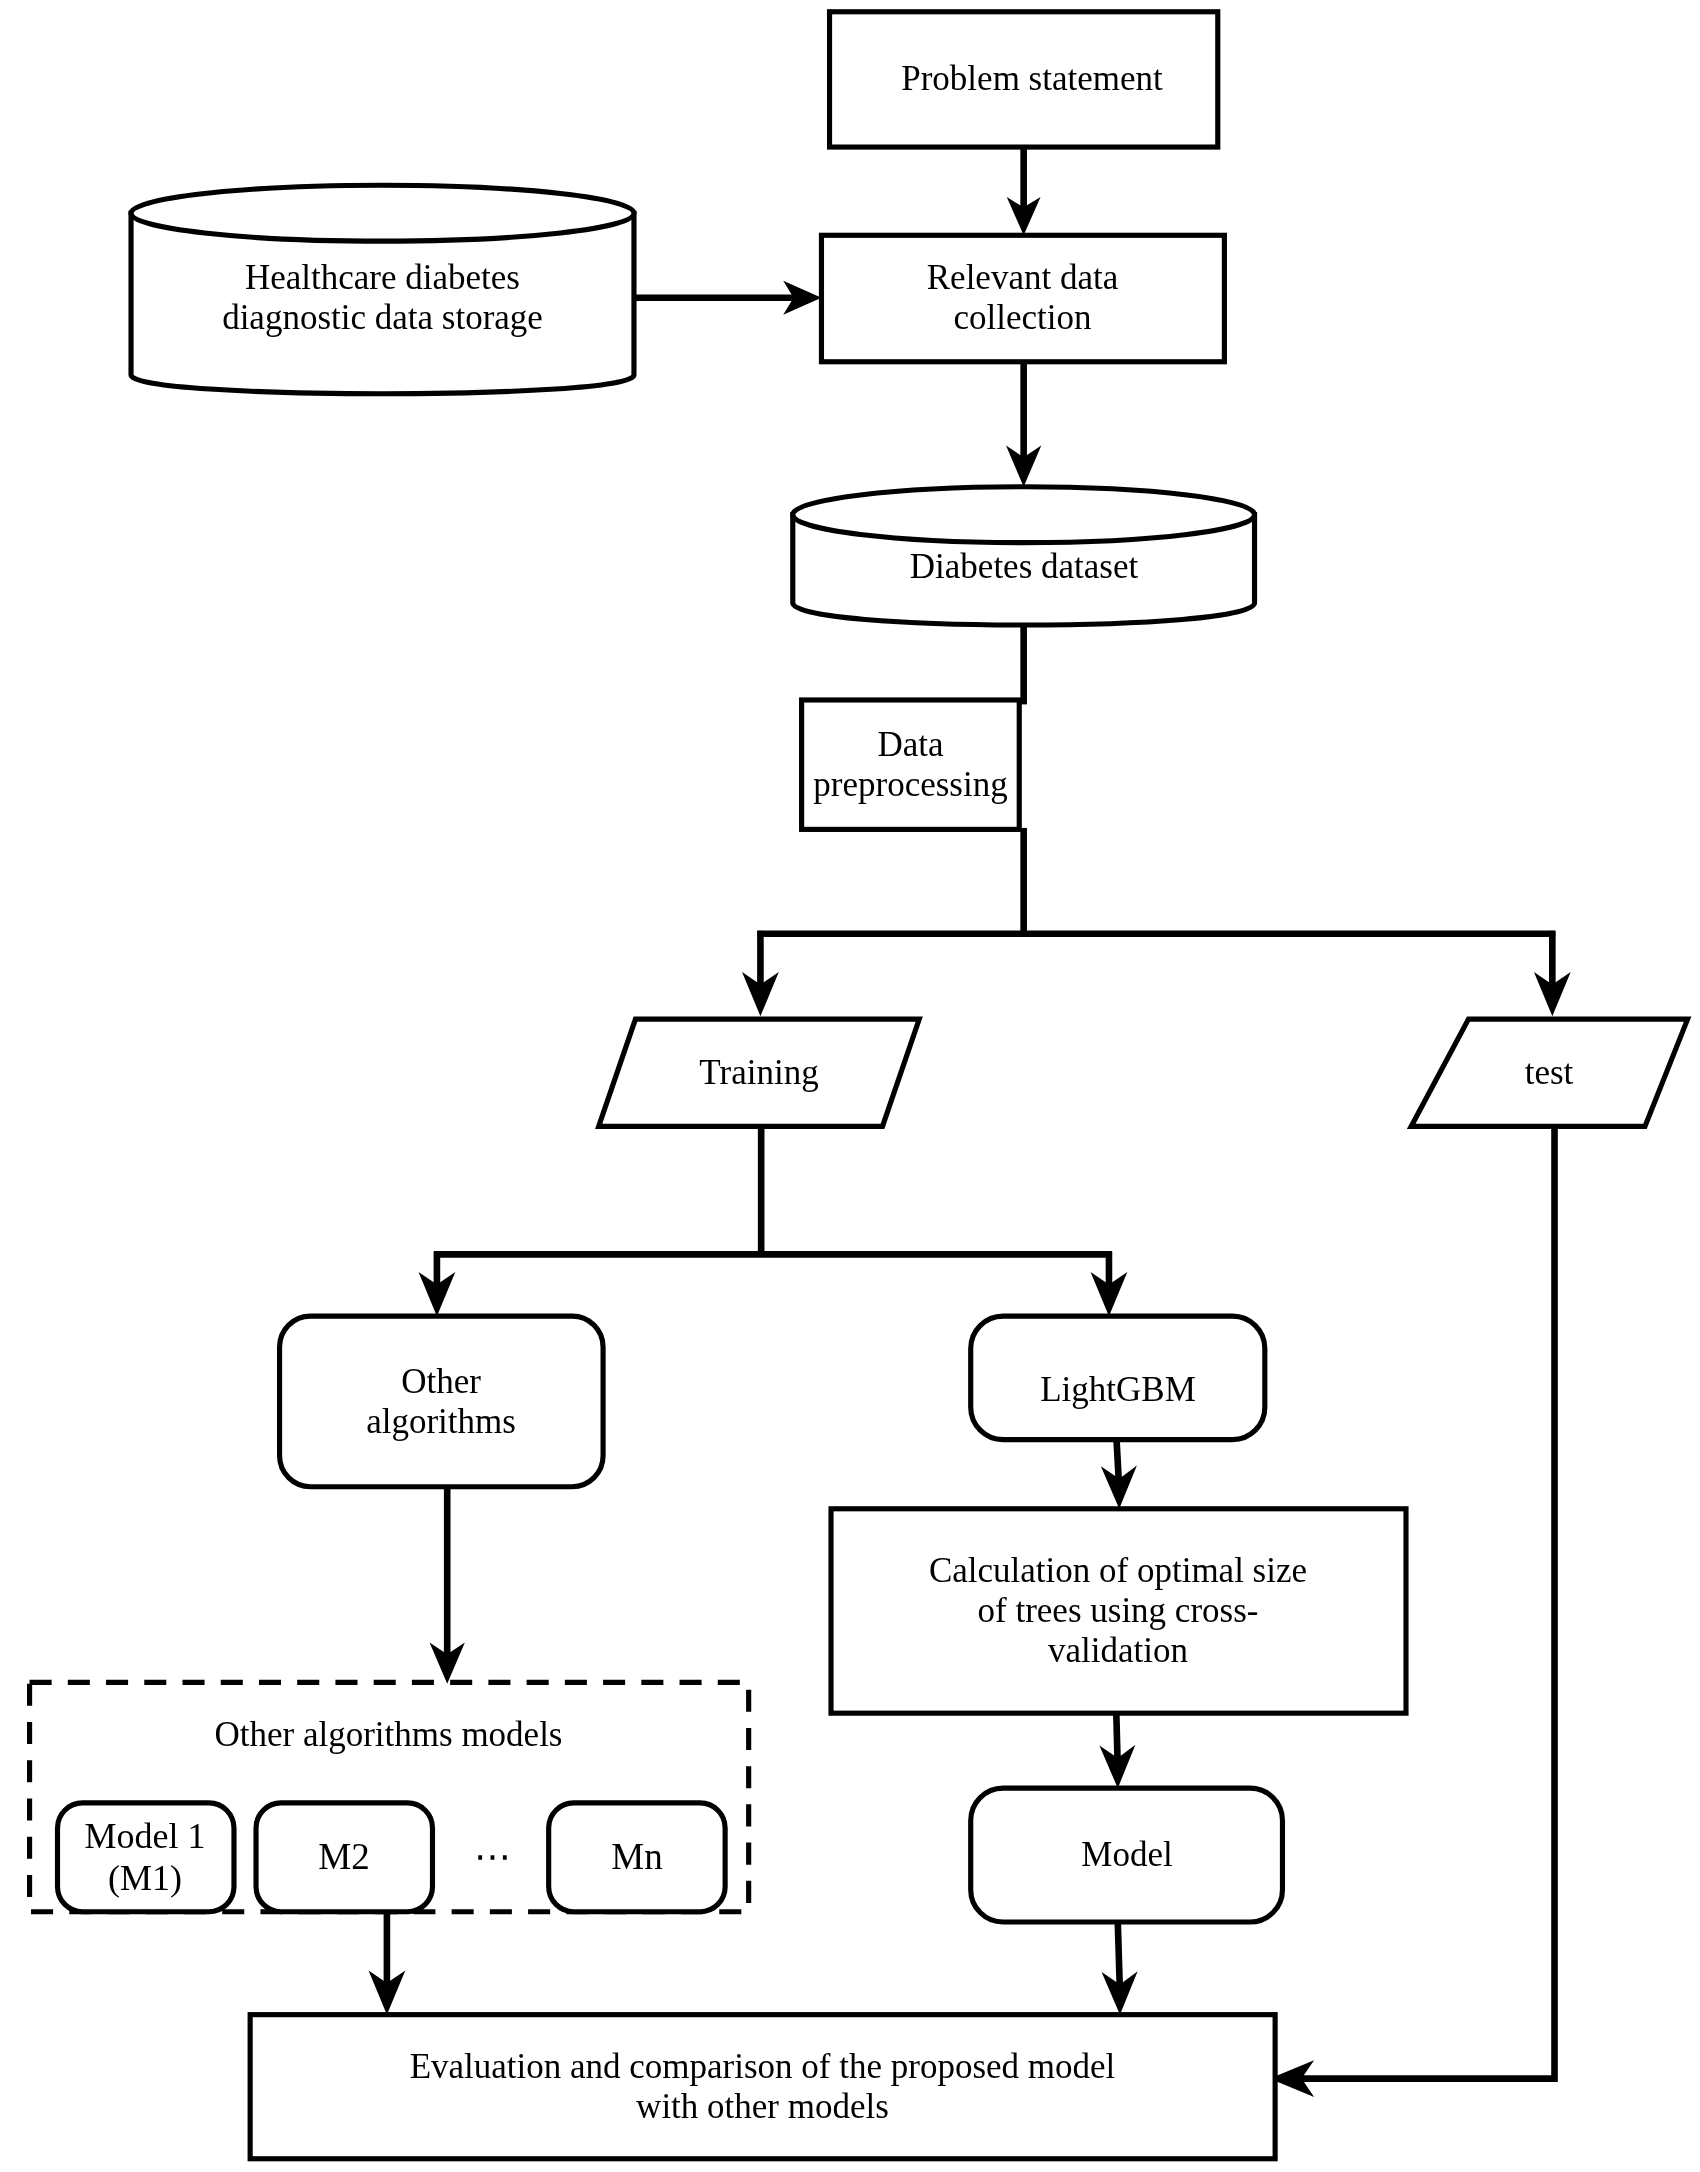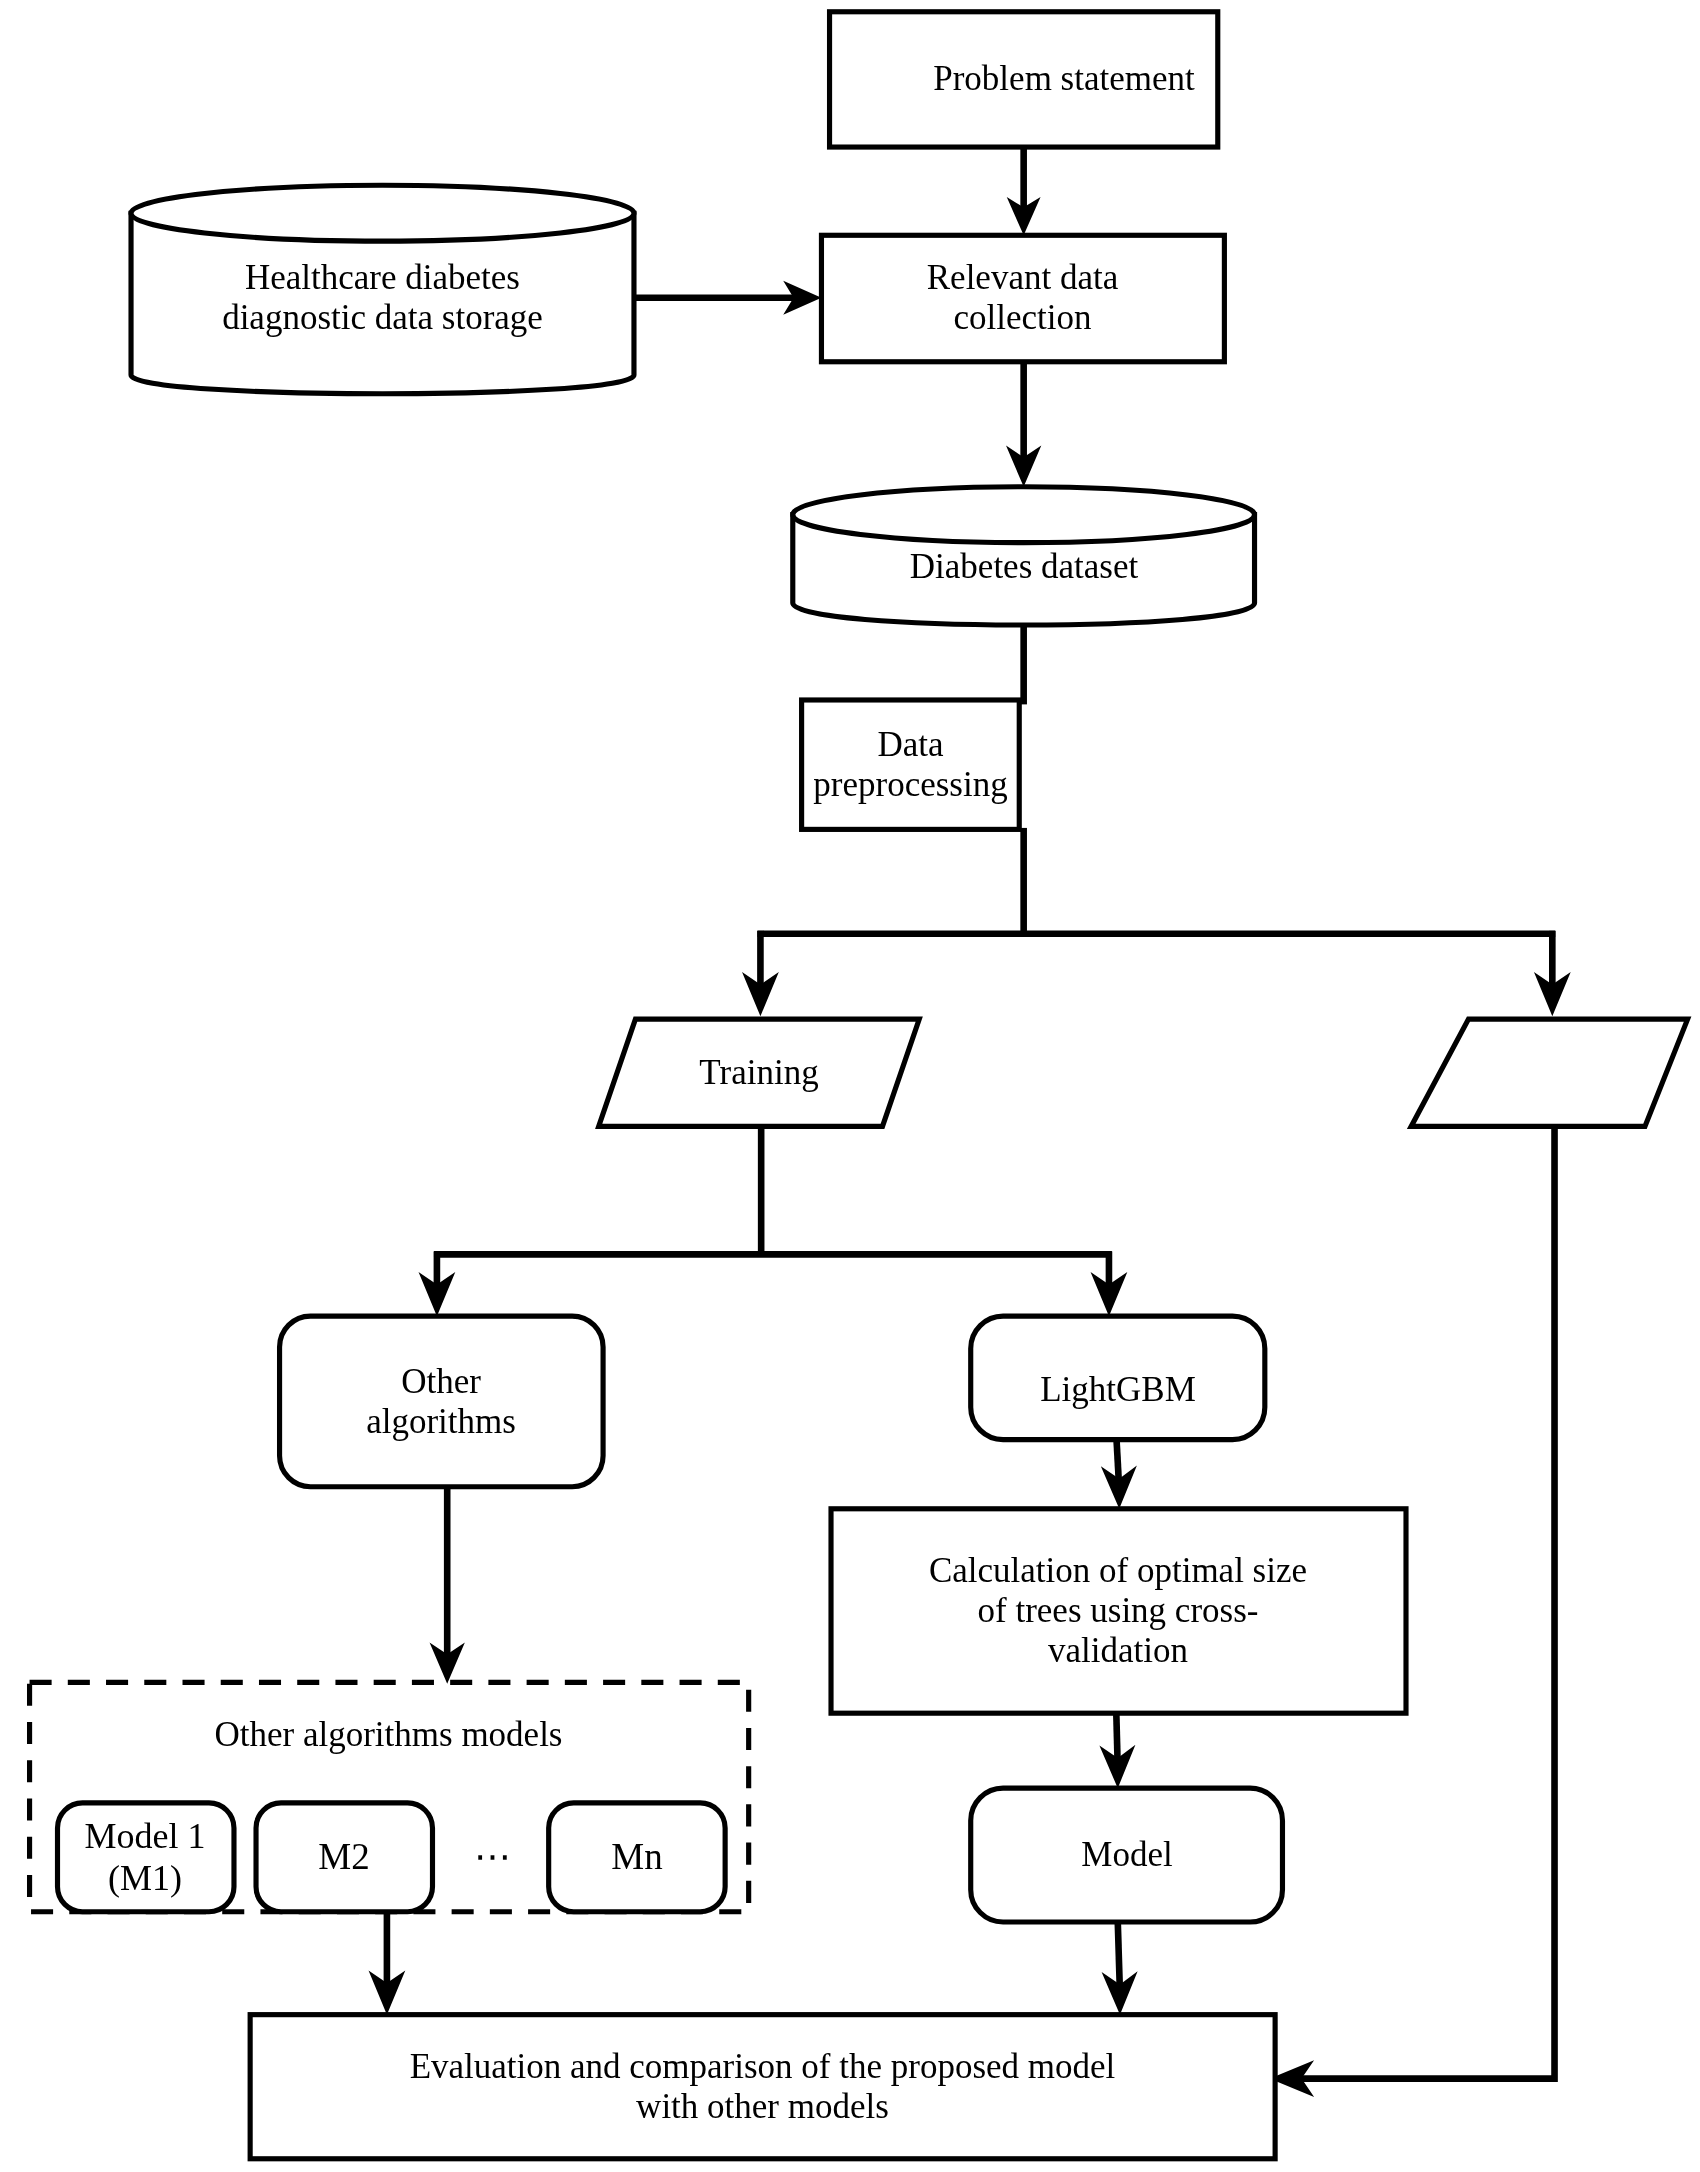--- a/index.html
+++ b/index.html
@@ -173,34 +173,35 @@
     <rect class="shape" x="78" y="2452" width="240" height="148" rx="34" ry="34"></rect>
 
     <rect class="shape" x="348" y="2452" width="240" height="148" rx="34" ry="34"></rect>
 
     <rect class="shape" x="746" y="2452" width="240" height="148" rx="34" ry="34"></rect>
 
     <rect class="shape" x="340" y="2740" width="1394" height="196"></rect>
 
   </svg>
 
-  <div class="lbl lbl-box f48" style="left:870px; top:11.8px; width:388px; height:135px;">Problem statement</div>
+  <div class="lbl lbl-box f48" style="left:838px; top:11.8px; width:388px; height:135px;">Problem statement</div>
 
   <div class="lbl lbl-box f48" style="left:131px; top:213px; width:503px; height:169px;">Healthcare diabetes
 diagnostic data storage</div>
 
   <div class="lbl lbl-box f48" style="left:821px; top:235px; width:403px; height:126px;">Relevant data
 collection</div>
 
   <div class="lbl lbl-box f48" style="left:793px; top:515px; width:462px; height:103px;">Diabetes dataset</div>
 
   <div class="lbl lbl-box f48" style="left:787px; top:700px; width:247px; height:129px;">Data preprocessing</div>
 
   <div class="lbl lbl-box f48" style="left:622px; top:1019px; width:274px; height:107px;">Training</div>
 
+  <div class="lbl lbl-box f48" style="left:1441px; top:1019px; width:216px; height:107px;">test</div>
 
   <div class="lbl lbl-box f48" style="left:279px; top:1316px; width:324px; height:171px;">Other
 algorithms</div>
 
   <div class="lbl lbl-box f48" style="left:971px; top:1328px; width:294px; height:124px;">LightGBM</div>
 
   <div class="lbl lbl-box f48" style="left:971px; top:1788px; width:312px; height:134px;">Model</div>
 
   <div class="lbl lbl-box f48" style="left:838px; top:1509px; width:560px; height:204px;">Calculation of optimal size
 of trees using cross-

